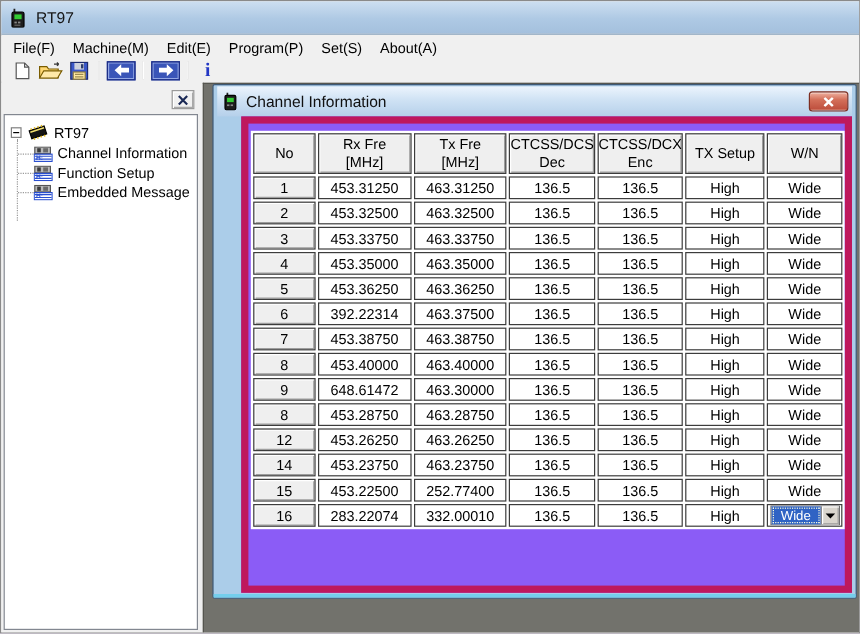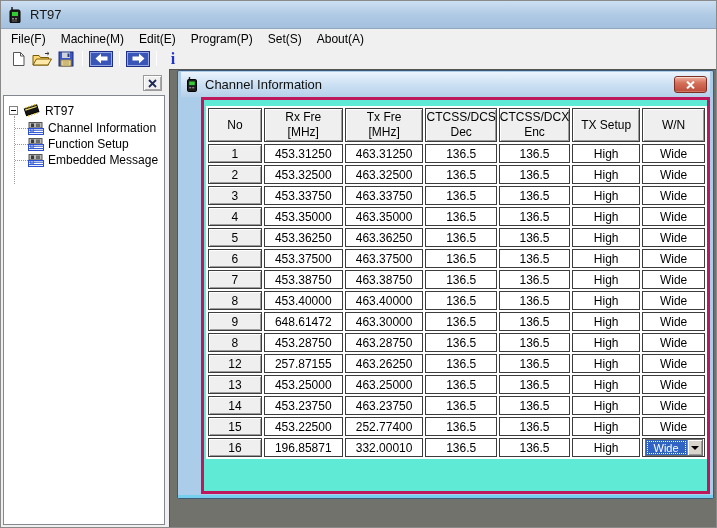--- a/index.html
+++ b/index.html
@@ -10,21 +10,21 @@
     font-family:"Liberation Sans",sans-serif;font-size:12px;color:#000;
   }
   
   .titlebar{position:absolute;left:0;top:0;right:0;height:28px;
     background:linear-gradient(#cddff1,#aec9e4 55%,#a4c0dd);
     display:flex;align-items:center;gap:7px;padding-left:7px;
     border-bottom:1px solid #8fa8c0;}
   .title-text{font-size:13px;color:#151515;}
   
   .menubar{position:absolute;left:0;top:29px;right:0;height:19px;
-    background:#f0f0f0;display:flex;padding-left:3px;}
+    background:#f0f0f0;display:flex;align-items:center;padding-left:3px;}
   .menu-item{padding:2px 8px 2px 7px;cursor:default;}
   
   .toolbar{position:absolute;left:0;top:48px;right:0;height:19px;
     background:#f0f0f0;display:flex;align-items:center;padding-left:5px;}
   .tb-icon{width:24px;height:18px;display:flex;align-items:center;justify-content:center;}
   .tb-sep{width:1px;height:15px;background:#b8b8b8;margin:0 4px;border-right:1px solid #fff;}
   .tb-blue{width:24px;height:16px;margin:0 2px;background:#3a55b8;border:1px solid #1e2f86;
     box-shadow:inset 0 0 0 1px #93a7e4;display:flex;align-items:center;justify-content:center;}
   .info-glyph{font-family:"Liberation Serif",serif;font-weight:bold;font-size:16px;
     color:#2236c4;line-height:1;}
@@ -49,22 +49,22 @@
   .child{position:absolute;left:7px;top:0;width:537px;height:429px;
     background:#abcde9;border:1px solid #3e5a78;border-radius:2px;
     padding:1px 3px 4px 3px;}
   .child-titlebar{height:25px;display:flex;align-items:center;gap:6px;padding:0 3px 0 5px;
     background:linear-gradient(#ecf4fd,#cfe2f4 45%,#b6d0ea);}
   .child-title-text{font-size:13px;color:#101010;}
   .child-close{margin-left:auto;width:33px;height:17px;border:1px solid #7d2f22;border-radius:3px;
     background:linear-gradient(#efb2a1,#d4705a 40%,#c05240 90%,#d88a76);
     box-shadow:inset 0 1px 0 rgba(255,255,255,.55);
     display:flex;align-items:center;justify-content:center;cursor:default;}
-  .child-client{position:relative;background:#5eead4;height:calc(100% - 25px);
-    border:3px solid #be185d;overflow:hidden;margin-left:20px;}
+  .child-client{position:relative;background:#8b5cf6;height:calc(100% - 25px);
+    border:6px solid #be185d;overflow:hidden;margin-left:20px;}
   .frame-bottom{position:absolute;left:0;right:0;bottom:0;height:3px;background:#74ceec;}
   
   table.grid{border-collapse:separate;border-spacing:2px;position:absolute;left:2px;top:6px;
     background:#fff;table-layout:fixed;}
   table.grid td{border:1px solid #3c3c3c;text-align:center;vertical-align:middle;
     padding:0;height:19px;font-size:12px;overflow:hidden;}
   table.grid td.fixed{background:#efefef;
     box-shadow:inset 1px 1px 0 #ffffff, inset -1px -1px 0 #9d9d9d;}
   table.grid td.hdr{height:34px;white-space:pre-line;line-height:1.25;}
   
@@ -303,21 +303,21 @@
                 <td class="fixed">5</td>
                 <td>453.36250</td>
                 <td>463.36250</td>
                 <td>136.5</td>
                 <td>136.5</td>
                 <td>High</td>
                 <td>Wide</td>
               </tr>
               <tr>
                 <td class="fixed">6</td>
-                <td>453.37500</td>
+                <td>392.22314</td>
                 <td>463.37500</td>
                 <td>136.5</td>
                 <td>136.5</td>
                 <td>High</td>
                 <td>Wide</td>
               </tr>
               <tr>
                 <td class="fixed">7</td>
                 <td>453.38750</td>
                 <td>463.38750</td>
@@ -348,31 +348,22 @@
                 <td class="fixed">8</td>
                 <td>453.28750</td>
                 <td>463.28750</td>
                 <td>136.5</td>
                 <td>136.5</td>
                 <td>High</td>
                 <td>Wide</td>
               </tr>
               <tr>
                 <td class="fixed">12</td>
-                <td>257.87155</td>
+                <td>453.26250</td>
                 <td>463.26250</td>
-                <td>136.5</td>
-                <td>136.5</td>
-                <td>High</td>
-                <td>Wide</td>
-              </tr>
-              <tr>
-                <td class="fixed">13</td>
-                <td>453.25000</td>
-                <td>463.25000</td>
                 <td>136.5</td>
                 <td>136.5</td>
                 <td>High</td>
                 <td>Wide</td>
               </tr>
               <tr>
                 <td class="fixed">14</td>
                 <td>453.23750</td>
                 <td>463.23750</td>
                 <td>136.5</td>
@@ -384,21 +375,21 @@
                 <td class="fixed">15</td>
                 <td>453.22500</td>
                 <td>252.77400</td>
                 <td>136.5</td>
                 <td>136.5</td>
                 <td>High</td>
                 <td>Wide</td>
               </tr>
               <tr>
                 <td class="fixed">16</td>
-                <td>196.85871</td>
+                <td>283.22074</td>
                 <td>332.00010</td>
                 <td>136.5</td>
                 <td>136.5</td>
                 <td>High</td>
                 <td>
                   <span class="combo">
                     <span class="combo-sel">Wide</span>
                     <span class="combo-btn">
                       <span class="combo-arrow"></span>
                     </span>

